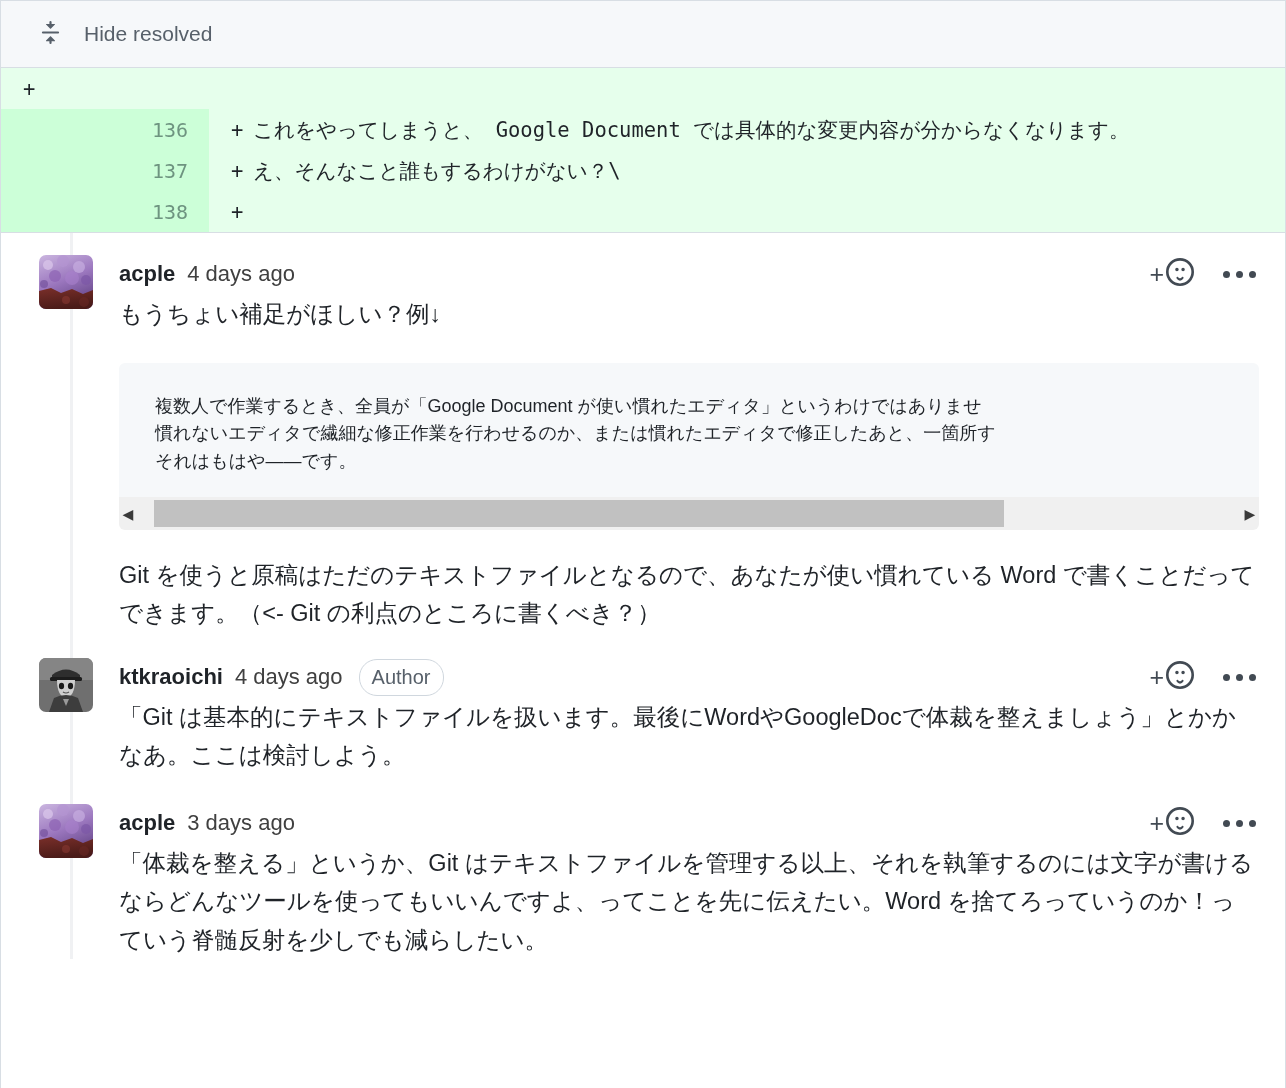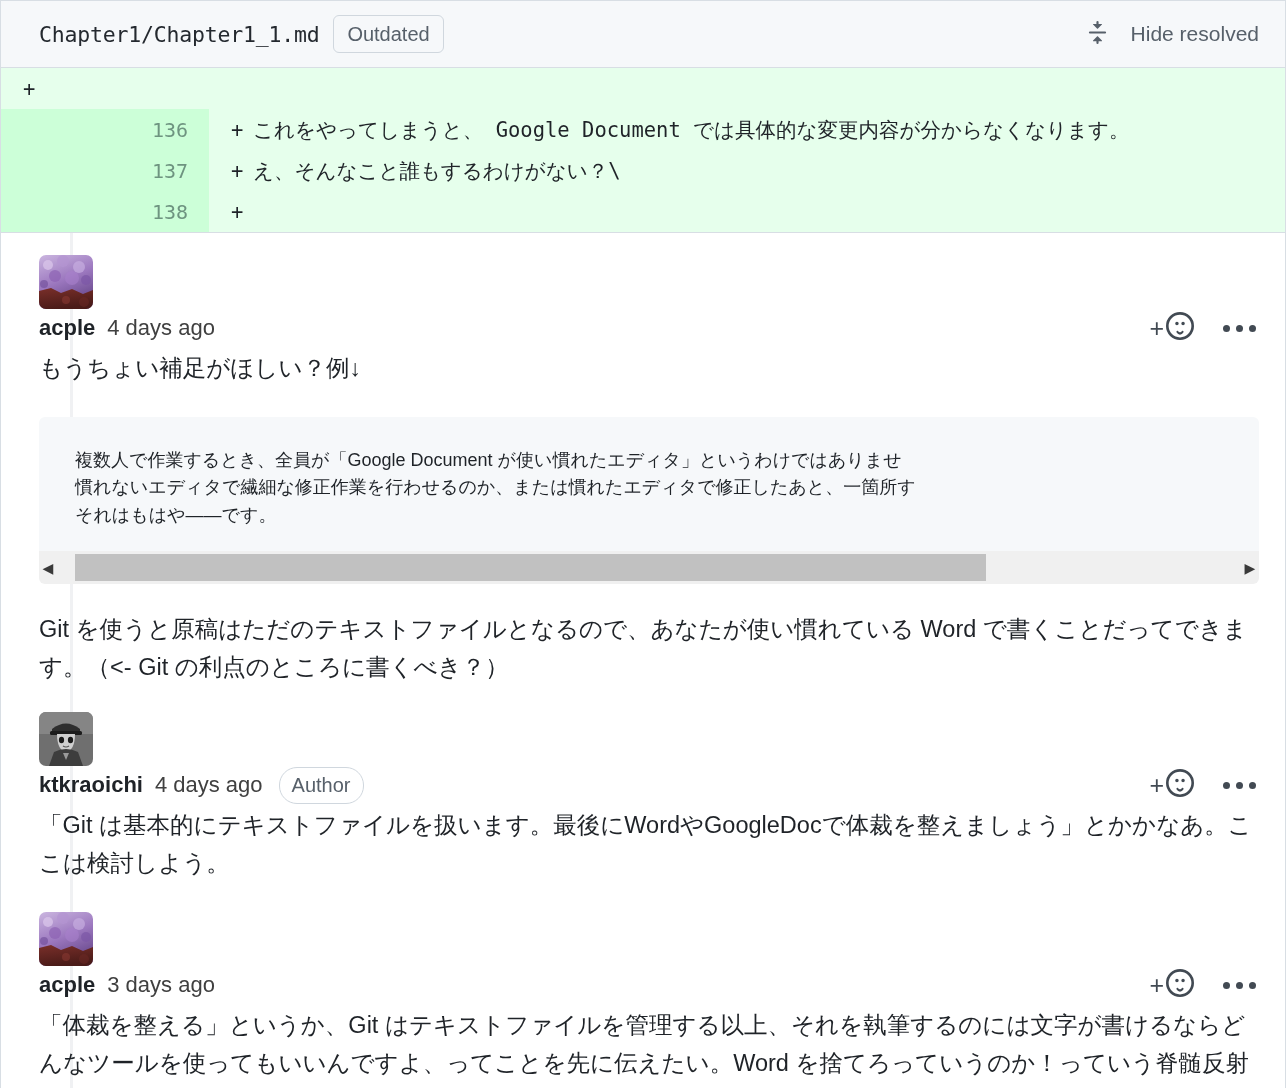--- a/index.html
+++ b/index.html
@@ -114,21 +114,20 @@
     left: 69px;
     top: 0;
     bottom: 0;
     width: 3px;
     background: #f0f1f3;
   }
   .comment {
     position: relative;
     display: flex;
     padding: 22px 26px 0 38px;
-    flex-direction: column;
   }
   .avatar {
     position: relative;
     z-index: 2;
     flex: 0 0 auto;
     width: 54px;
     height: 54px;
     border-radius: 7px;
     overflow: hidden;
     margin-right: 26px;
@@ -239,24 +238,20 @@
     background: #c1c1c1;
     cursor: pointer;
   }
 </style>
 </head>
 <body>
 
 <div id="page">
 
   <div class="file-header">
-    <div class="file-header-left">
-      <span class="file-path">Chapter1/Chapter1_1.md</span>
-      <span class="badge-outdated">Outdated</span>
-    </div>
     <div class="file-header-right">
       <span class="fold-icon">
         <svg width="23" height="23" viewBox="0 0 16 16" fill="#57606a" aria-hidden="true">
           <path d="M10.896 2H8.75V.75a.75.75 0 0 0-1.5 0V2H5.104a.25.25 0 0 0-.177.427l2.896 2.896a.25.25 0 0 0 .354 0l2.896-2.896A.25.25 0 0 0 10.896 2ZM8.75 15.25a.75.75 0 0 1-1.5 0V14H5.104a.25.25 0 0 1-.177-.427l2.896-2.896a.25.25 0 0 1 .354 0l2.896 2.896a.25.25 0 0 1-.177.427H8.75v1.25Zm-6-6.5a.75.75 0 0 1 0-1.5h10.5a.75.75 0 0 1 0 1.5H2.75Z"></path>
         </svg>
       </span>
       <span class="hide-resolved-label">Hide resolved</span>
     </div>
   </div>
 

